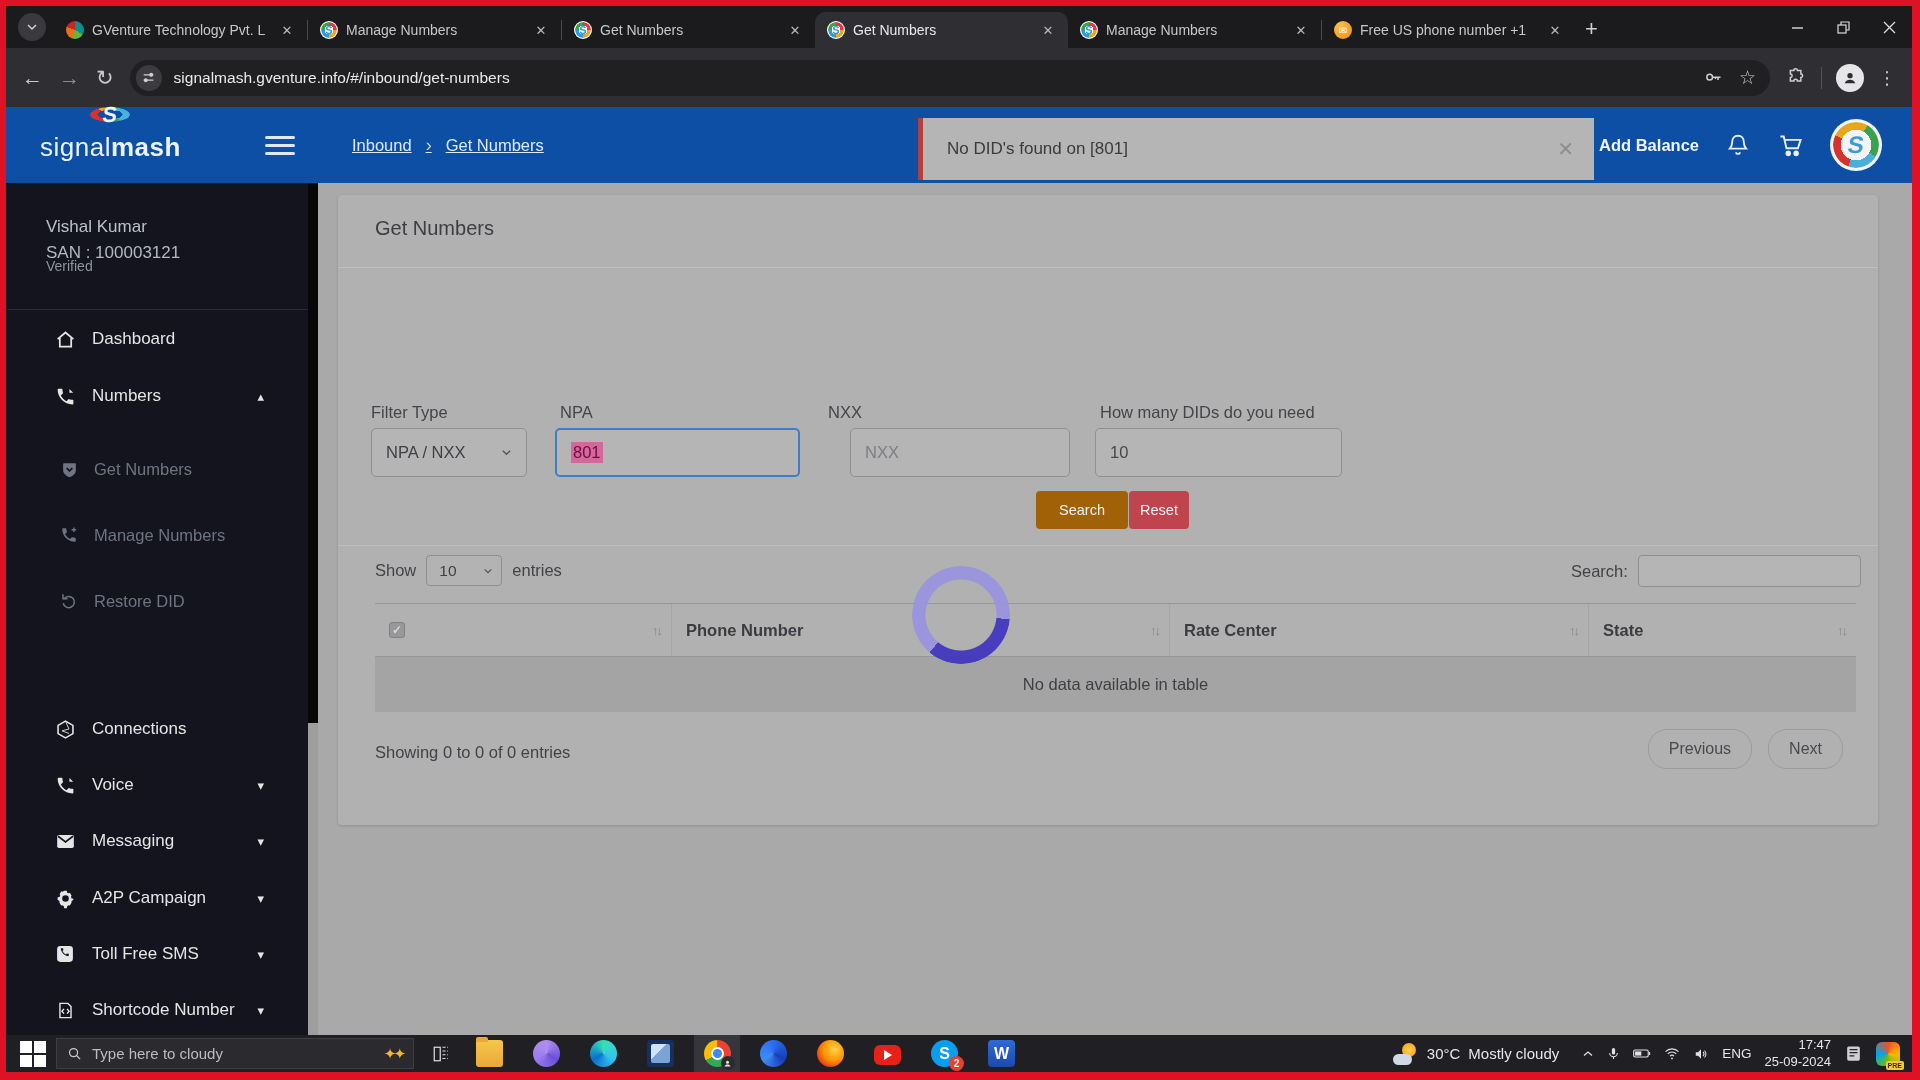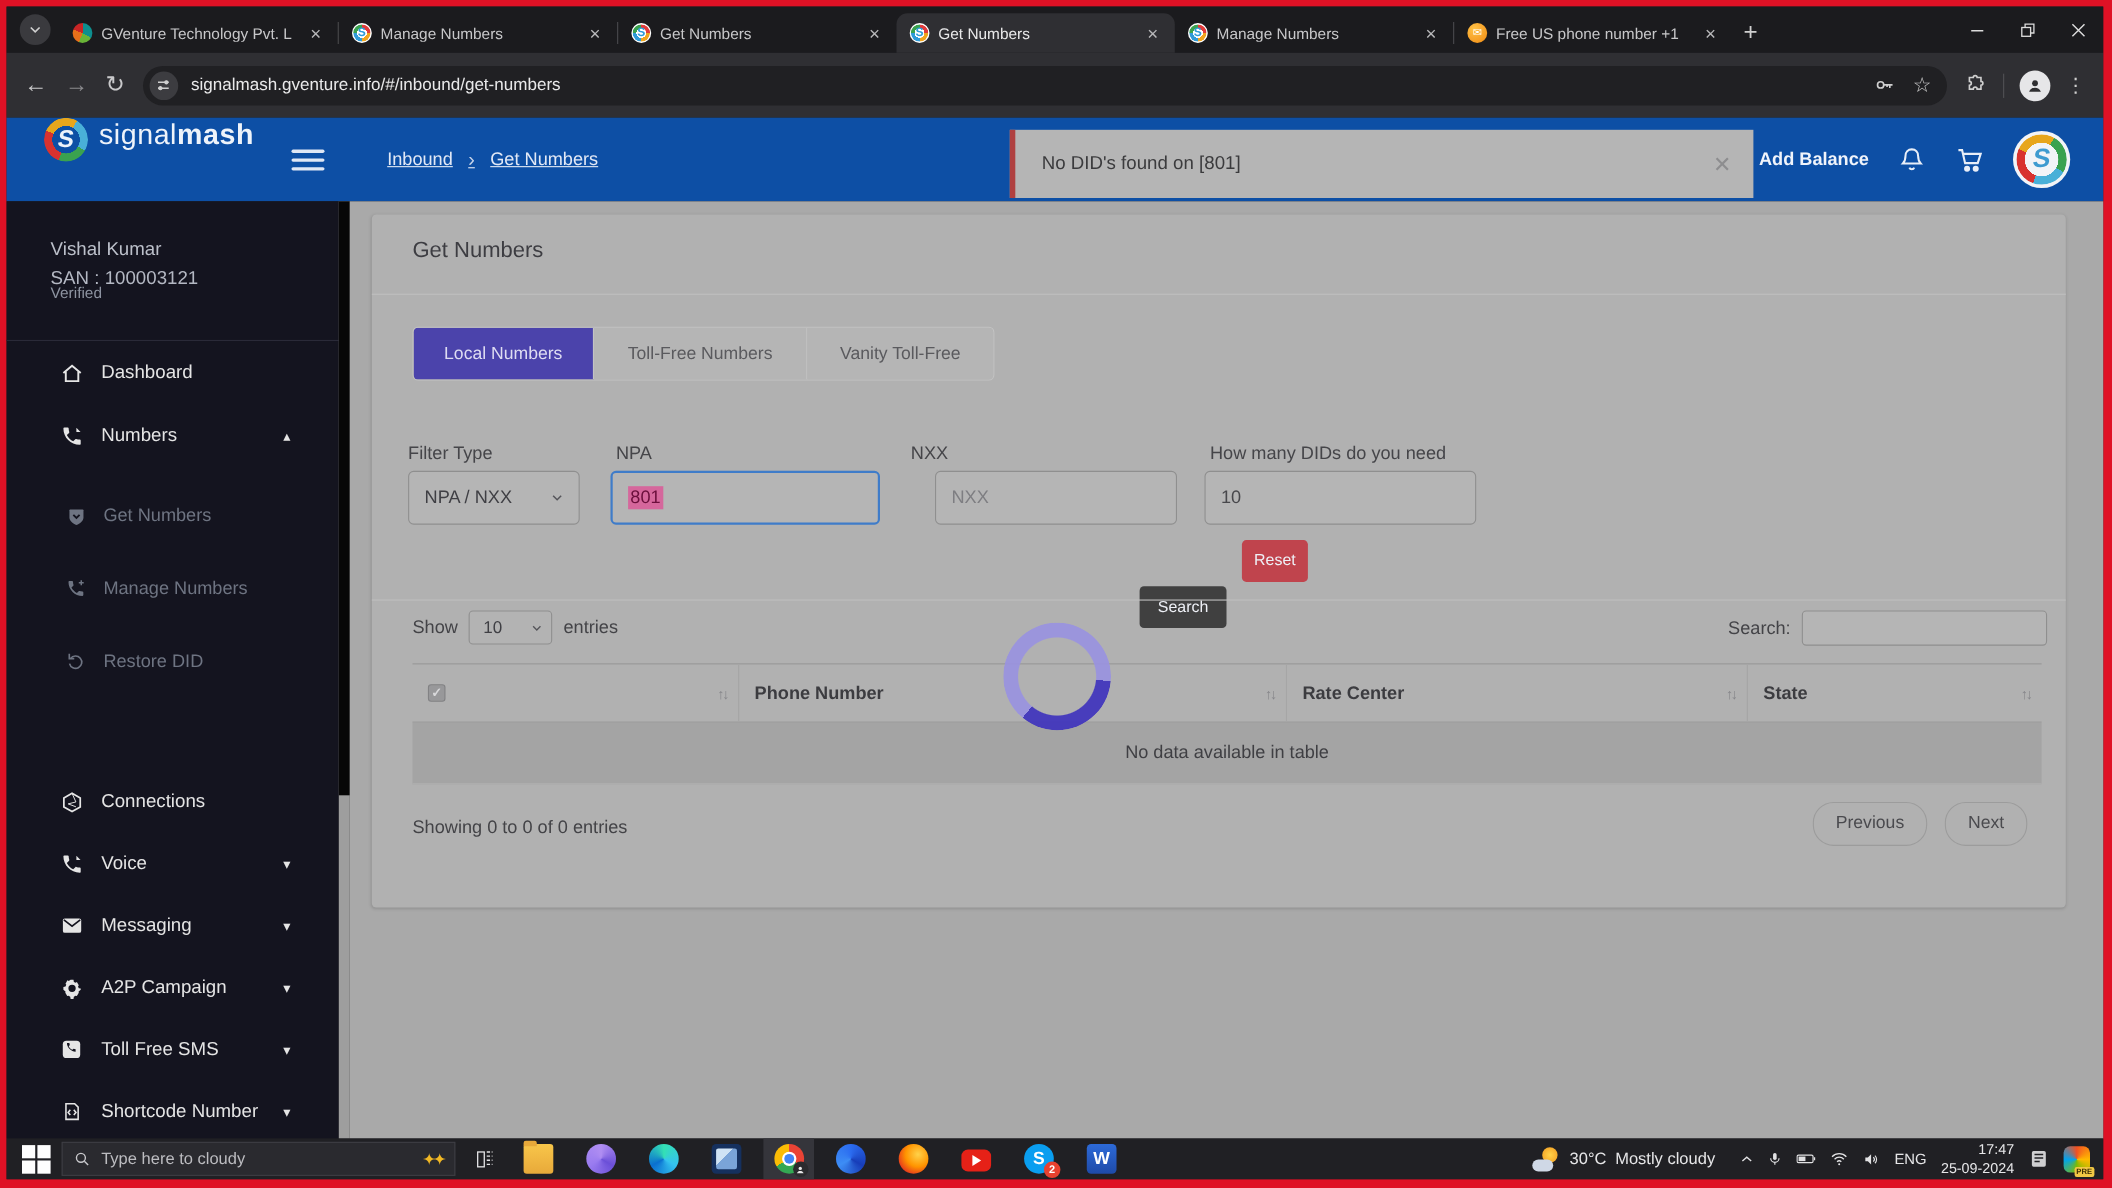--- a/index.html
+++ b/index.html
@@ -43,21 +43,21 @@
   .siteinfo { width:26px; height:26px; border-radius:50%; background:#3c3c40; display:flex; align-items:center; justify-content:center; }
   .url { color:#e9e9ea; font-size:15.5px; flex:1; }
   .pill-right { display:flex; align-items:center; gap:16px; color:#cfcfcf; }
   .bar-right { display:flex; align-items:center; gap:14px; }
   .vdiv { width:1px; height:22px; background:#525255; }
   .avatar-chrome { width:28px; height:28px; border-radius:50%; background:#e6e6e8; display:flex; align-items:center; justify-content:center; }
   .kebab { color:#cfcfcf; font-size:18px; letter-spacing:0; }
 
   
   .appheader { height:76px; background:#0d4fa5; position:relative; flex-shrink:0; }
-  .logo { position:absolute; left:34px; top:0; height:56px; display:flex; align-items:flex-start; gap:10px; }
+  .logo { position:absolute; left:34px; top:0; height:56px; display:flex; align-items:center; gap:10px;flex-direction:column; }
   .sm-mark { width:40px; height:40px; border-radius:50%; position:relative; }
   .sm-mark::before { content:""; position:absolute; inset:0; border-radius:50%;
       background:conic-gradient(from 200deg,#d8322f 0 95deg,#e7a61c 95deg 190deg,#49b0d8 190deg 280deg,#3aa24f 280deg 360deg);
       -webkit-mask:radial-gradient(closest-side,transparent 62%,#000 63%); mask:radial-gradient(closest-side,transparent 62%,#000 63%);}
   .sm-mark::after { content:"S"; position:absolute; inset:0; display:flex; align-items:center; justify-content:center;
       color:#eef3fa; font-size:22px; font-weight:bold; transform:skewX(-8deg);}
   .logo-text { color:#eef3fa; font-size:26px; letter-spacing:.5px; }
   .logo-text b { font-weight:bold; }
   .hamburger { position:absolute; left:259px; top:24px; width:30px; color:#dfe7f5; }
   .hamburger div { height:3px; background:#dfe7f5; border-radius:2px; margin:5px 0; }
@@ -108,21 +108,21 @@
   .fctrl { position:absolute; top:233px; height:49px; background:#b5b5b5; border:1px solid #8f8f8f;
            border-radius:5px; display:flex; align-items:center; padding:0 14px; font-size:16.5px; color:#48484c; }
   .fctrl input { border:none; outline:none; background:transparent; width:100%; font-size:16.5px; color:#48484c; }
   .fctrl input::placeholder { color:#7e7e82; }
   .fctrl.focus { border:2px solid #3f7cc9; }
   .sel-chev { margin-left:auto; color:#55555a; }
   .sel-text { color:#3f3f44; }
   .hl { background:#d5679c; color:#6b0f3c; padding:1px 2px; font-size:16.5px; }
   .btn { position:absolute; top:296px; height:38px; border-radius:4px; color:#eef0f6; font-size:14.5px;
          display:flex; align-items:center; justify-content:center; border:none; }
-  .btn-search { left:698px; width:79px; background:#404040;margin-top:42px; }
+  .btn-search { left:698px; width:92px; background:#a16207; }
   .btn-reset { left:791px; width:60px; background:#c0444d; }
   .cdiv2 { position:absolute; left:0; right:0; top:350px; border-top:1px solid #bfbfbf; }
   .showrow { position:absolute; left:37px; top:360px; display:flex; align-items:center; gap:10px;
              font-size:16.5px; color:#434347; }
   .mini-select { width:76px; height:31px; background:#b3b3b3; border:1px solid #8f8f8f; border-radius:4px;
                  display:flex; align-items:center; padding:0 8px 0 12px; gap:6px; font-size:15.5px; color:#3f3f44; }
   .searchrow { position:absolute; left:1233px; top:360px; display:flex; align-items:center; gap:10px;
                font-size:16.5px; color:#434347; }
   .searchrow input { width:223px; height:32px; background:#b5b5b5; border:1px solid #8f8f8f; border-radius:4px;
                      padding:0 8px; font-size:15px; color:#3f3f44; outline:none;}
@@ -449,25 +449,20 @@
 
     <div class="side-scroll">
       <div class="side-thumb"></div>
     </div>
 
     <div class="main">
       <div class="card">
         <div class="card-title">Get Numbers</div>
         <div class="cdiv1"></div>
 
-        <div class="seg-tabs">
-          <div class="seg active" style="width:164px">Local Numbers</div>
-          <div class="seg" style="width:194px">Toll-Free Numbers</div>
-          <div class="seg" style="width:169px">Vanity Toll-Free</div>
-        </div>
 
         <div class="flabel" style="left:33px">Filter Type</div>
         <div class="flabel" style="left:222px">NPA</div>
         <div class="flabel" style="left:490px">NXX</div>
         <div class="flabel" style="left:762px">How many DIDs do you need</div>
 
         <div class="fctrl" style="left:33px;width:156px">
           <span class="sel-text">NPA / NXX</span>
           <span class="sel-chev">
               <svg width="11" height="11" viewBox="0 0 24 24" fill="none" stroke="currentColor" stroke-width="3">

